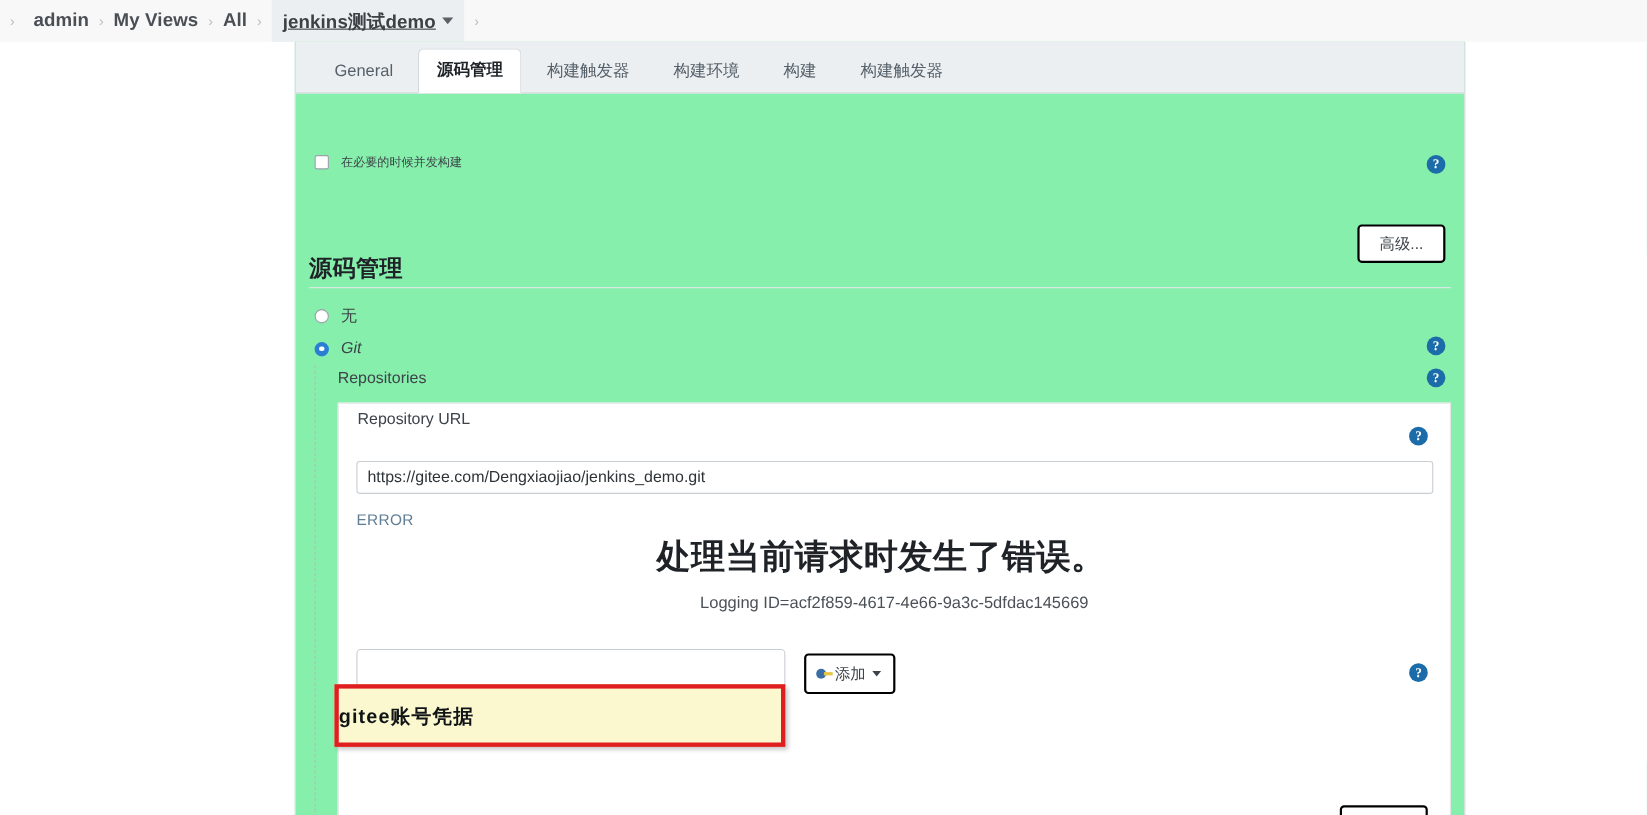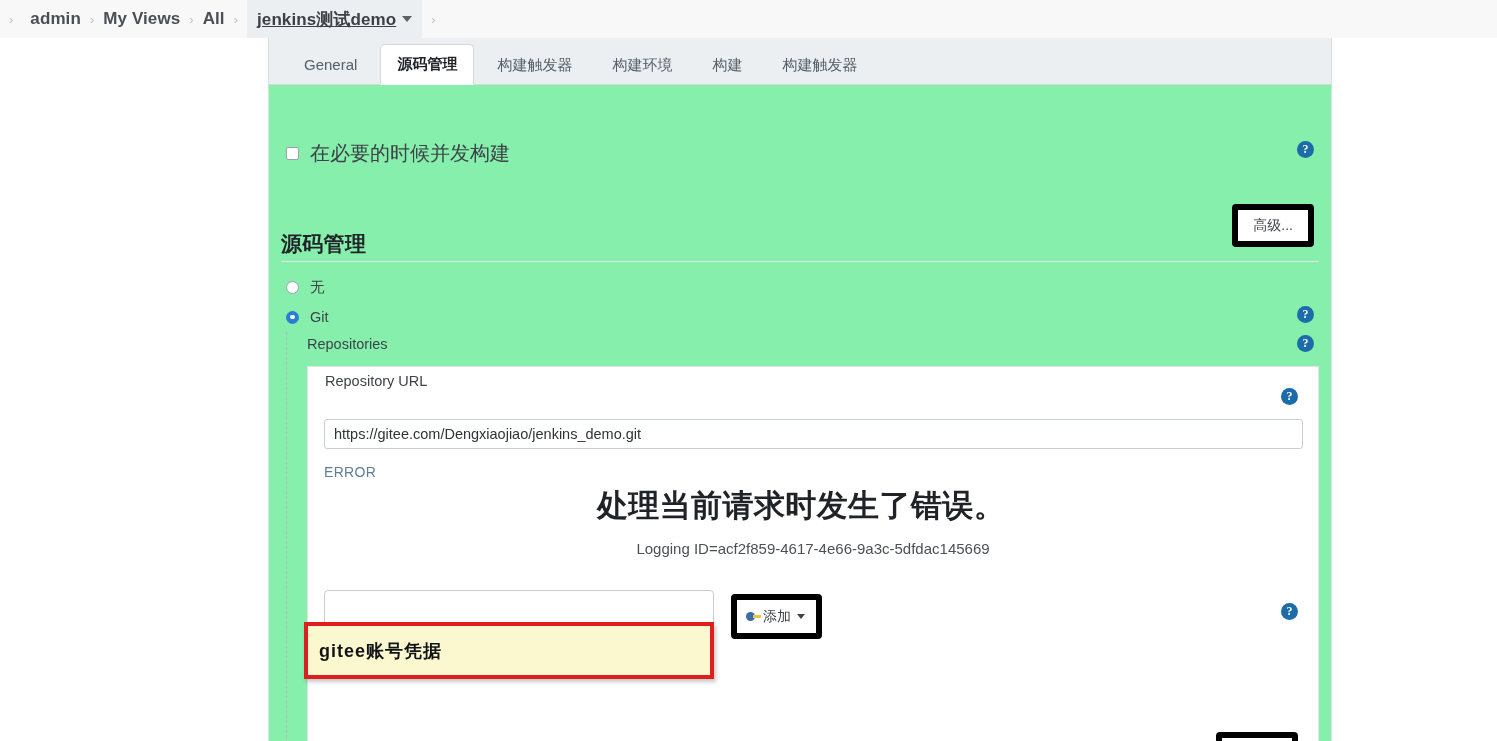--- a/index.html
+++ b/index.html
@@ -140,28 +140,28 @@
   }
   .checkbox {
     width: 13px; height: 13px;
     border: 1px solid #9aa2aa;
     border-radius: 2px;
     background: #ffffff;
     box-sizing: border-box;
     cursor: pointer;
   }
   .cb-label {
-    font-size: 20px;
+    font-size: 11px;
     color: #3d4349;
     margin-left: 11px;
   }
 
   .btn {
     display: inline-block;
-    border: 6px solid #000000;
+    border: 2px solid #000000;
     border-radius: 4px;
     background: #ffffff;
     color: #3d4349;
     font-size: 14px;
     padding: 7px 15px 8px 15px;
     cursor: pointer;
     box-sizing: border-box;
     line-height: 1.15;
     white-space: nowrap;
   }
@@ -364,21 +364,20 @@
     border: 4px solid #df1f1f;
     box-sizing: border-box;
     box-shadow: 2px 3px 4px rgba(0,0,0,.22);
     display: flex;
     align-items: center;
   }
   .annot-text {
     font-size: 18px;
     font-weight: bold;
     color: #111417;
-    padding-left: 11px;
     letter-spacing: 1px;
   }
 </style>
 </head>
 <body>
 
 <div class="breadcrumb-bar">
   <span class="crumb-sep">›</span>
   <span class="crumb crumb-first">admin</span>
   <span class="crumb-sep">›</span>
@@ -414,21 +413,21 @@
 
     <div class="btn btn-adv-top">高级...</div>
 
     <div class="section-title">源码管理</div>
     <div class="section-rule"></div>
 
     <div class="radio-row" style="top:193px;">
       <span class="radio"></span>
       <span class="radio-label">无</span>
     </div>
-    <div class="radio-row" style="top:224px;">
+    <div class="radio-row" style="top:224px;font-style:italic;">
       <span class="radio checked"></span>
       <span class="radio-label">Git</span>
     </div>
     <span class="help" style="right:17px; top:221px;">?</span>
 
     <div class="dashed-guide"></div>
 
     <div class="field-label" style="left:38px; top:251px;">Repositories</div>
     <span class="help" style="right:17px; top:250px;">?</span>
 

